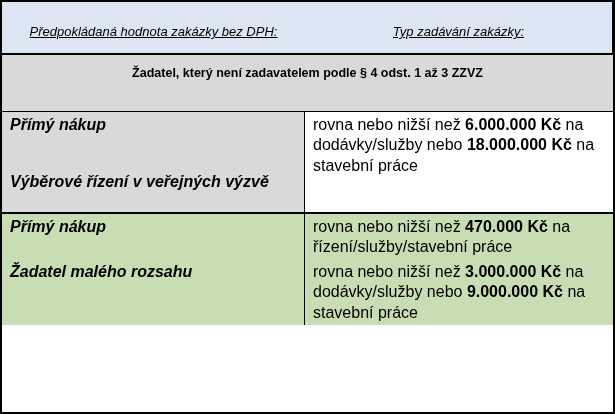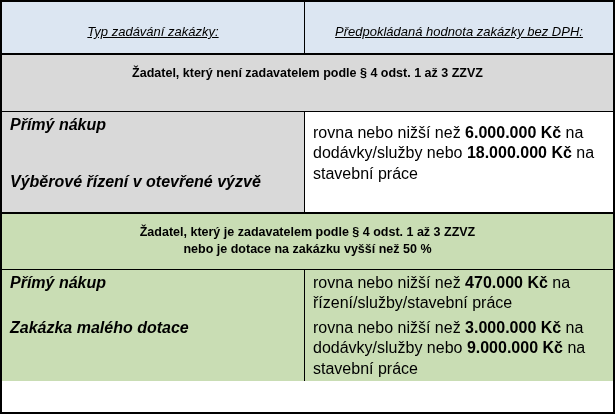--- a/index.html
+++ b/index.html
@@ -40,87 +40,83 @@
     text-align: center;
     font-size: 13px;
     font-style: italic;
     padding-top: 12px;
   }
   .header-row .cell span { text-decoration: underline; }
 
   
   .section-title {
     display: flex; flex-direction: column;
-    align-items: center; justify-content: flex-start;
+    align-items: center; justify-content: space-between;
     text-align: center;
     font-weight: 700;
     font-size: 12.5px;
     line-height: 1.32;
     padding-top: 10px;
     border-bottom: 1px solid var(--border);
   }
   .section-title.gray  { background: var(--gray-bg);  height: 57px; }
   .section-title.green { background: var(--green-bg); height: 56px; }
 
   
   .label {
     font-weight: 700;
     font-style: italic;
   }
   .gray-section  .cell.left  { background: var(--gray-bg); }
-  .gray-section  .cell.right { background: var(--cell-bg); margin-top: 8px; }
+  .gray-section  .cell.right { background: var(--cell-bg); }
   .green-section .cell.left  { background: var(--green-bg); }
   .green-section .cell.right { background: var(--green-bg); }
 
   .r1 { height: 57px; border-bottom: 1px solid var(--border); }
   .r2 { height: 45px; border-bottom: 2px solid var(--border); }
   .r3 { height: 45px; border-bottom: 1px solid var(--border); }
   .r4 { height: 61px; border-bottom: 1px solid var(--border); }
   .r5 { height: 37px; }
   .r5 .cell { padding-top: 2px; line-height: 1.25; }
 </style>
 </head>
 <body>
 
 <div class="table">
 
   <div class="row header-row">
+    <div class="cell right">
+      <span>Předpokládaná hodnota zakázky bez DPH:</span>
+    </div>
     <div class="cell left">
       <span>Typ zadávání zakázky:</span>
-    </div>
-    <div class="cell right">
-      <span>Předpokládaná hodnota zakázky bez DPH:</span>
     </div>
   </div>
 
   <div class="section-title gray">
     <div>Žadatel, který není zadavatelem podle § 4 odst. 1 až 3 ZZVZ</div>
   </div>
 
   <div class="gray-section">
     <div class="row r1">
       <div class="cell left label">Přímý nákup</div>
       <div class="cell right value"><span>rovna nebo nižší než </span><span style="font-weight: 700;">6.000.000 Kč</span><span> na dodávky/služby nebo </span><span style="font-weight: 700;">18.000.000 Kč</span><span> na stavební práce</span></div>
     </div>
     <div class="row r2">
-      <div class="cell left label">Výběrové řízení v otevřené výzvě</div>
+      <div class="cell left label">Výběrové řízení v veřejných výzvě</div>
     </div>
   </div>
 
-  <div class="section-title green">
-    <div>Žadatel, který je zadavatelem podle § 4 odst. 1 až 3 ZZVZ</div>
-    <div>nebo je dotace na zakázku vyšší než 50 %</div>
-  </div>
 
   <div class="green-section">
     <div class="row r3">
       <div class="cell left label">Přímý nákup</div>
       <div class="cell right value"><span>rovna nebo nižší než </span><span style="font-weight: 700;">470.000 Kč</span><span> na řízení/služby/stavební práce</span></div>
     </div>
     <div class="row r4">
-      <div class="cell left label">Zakázka malého dotace</div>
+      <div class="cell left label">Žadatel malého rozsahu</div>
       <div class="cell right value"><span>rovna nebo nižší než </span><span style="font-weight: 700;">3.000.000 Kč</span><span> na dodávky/služby nebo </span><span style="font-weight: 700;">9.000.000 Kč</span><span> na stavební práce</span></div>
     </div>
     <div class="row r5">
     </div>
   </div>
 
 </div>
 
 </body></html>

